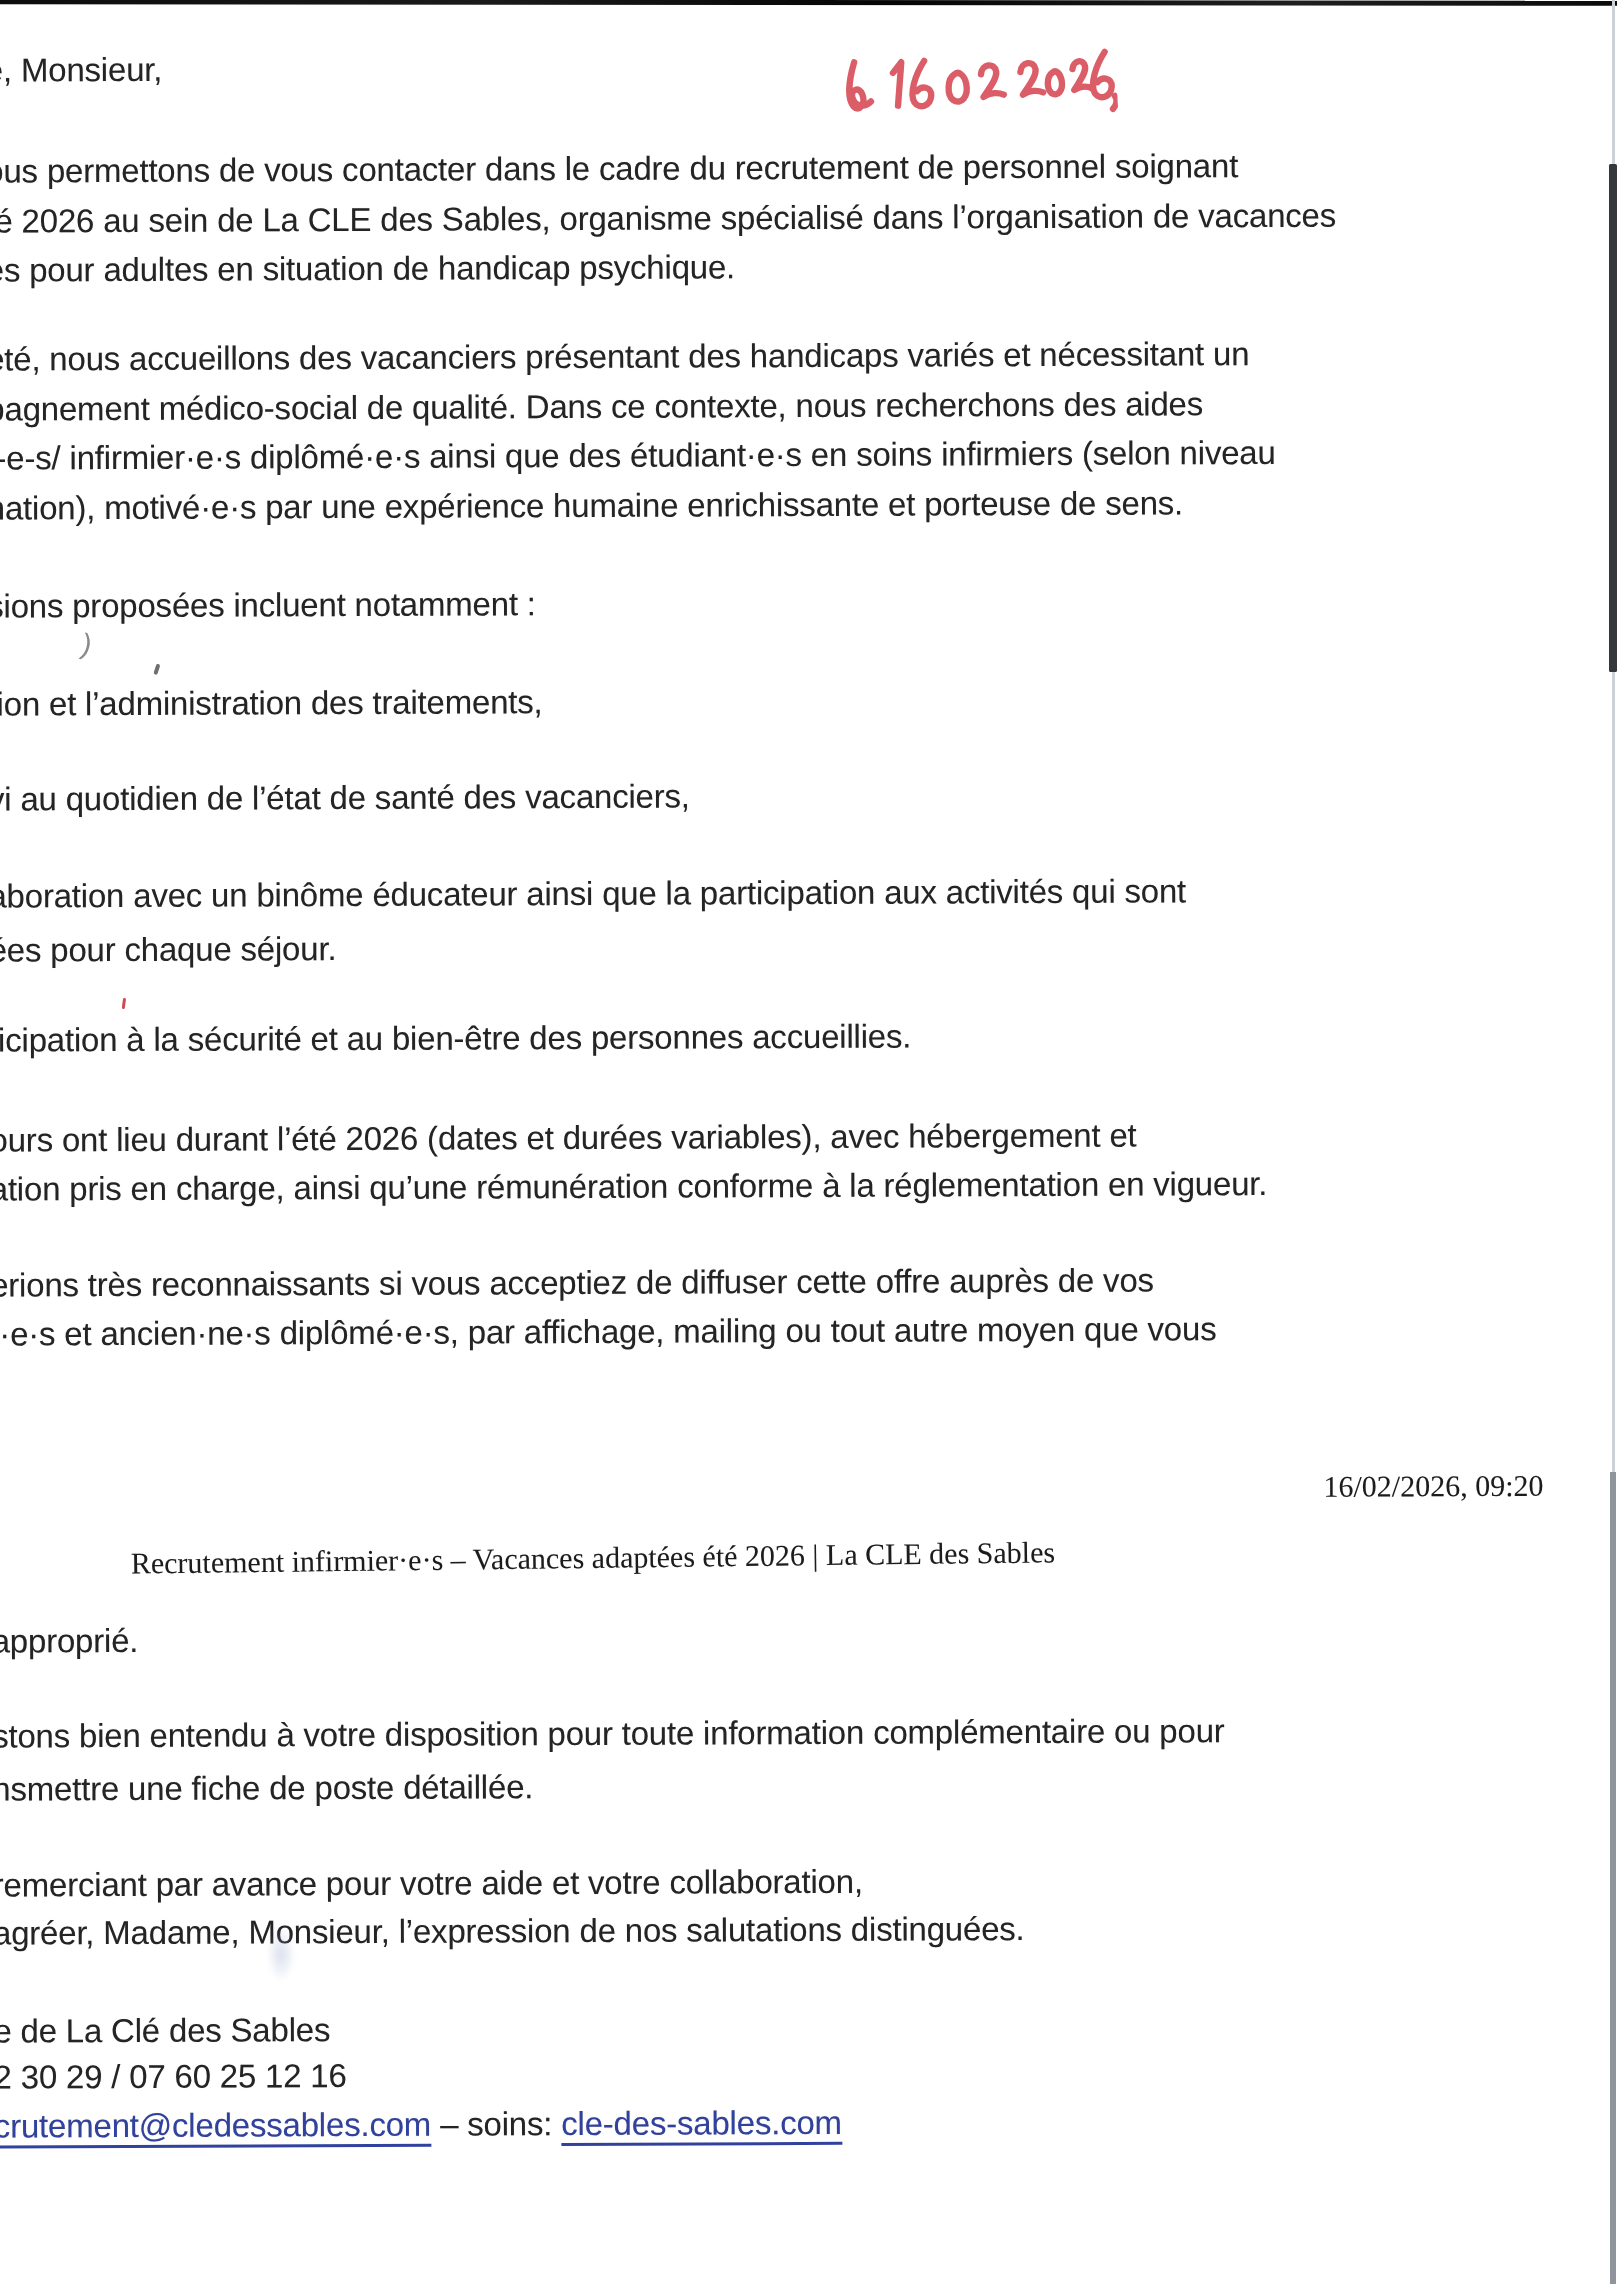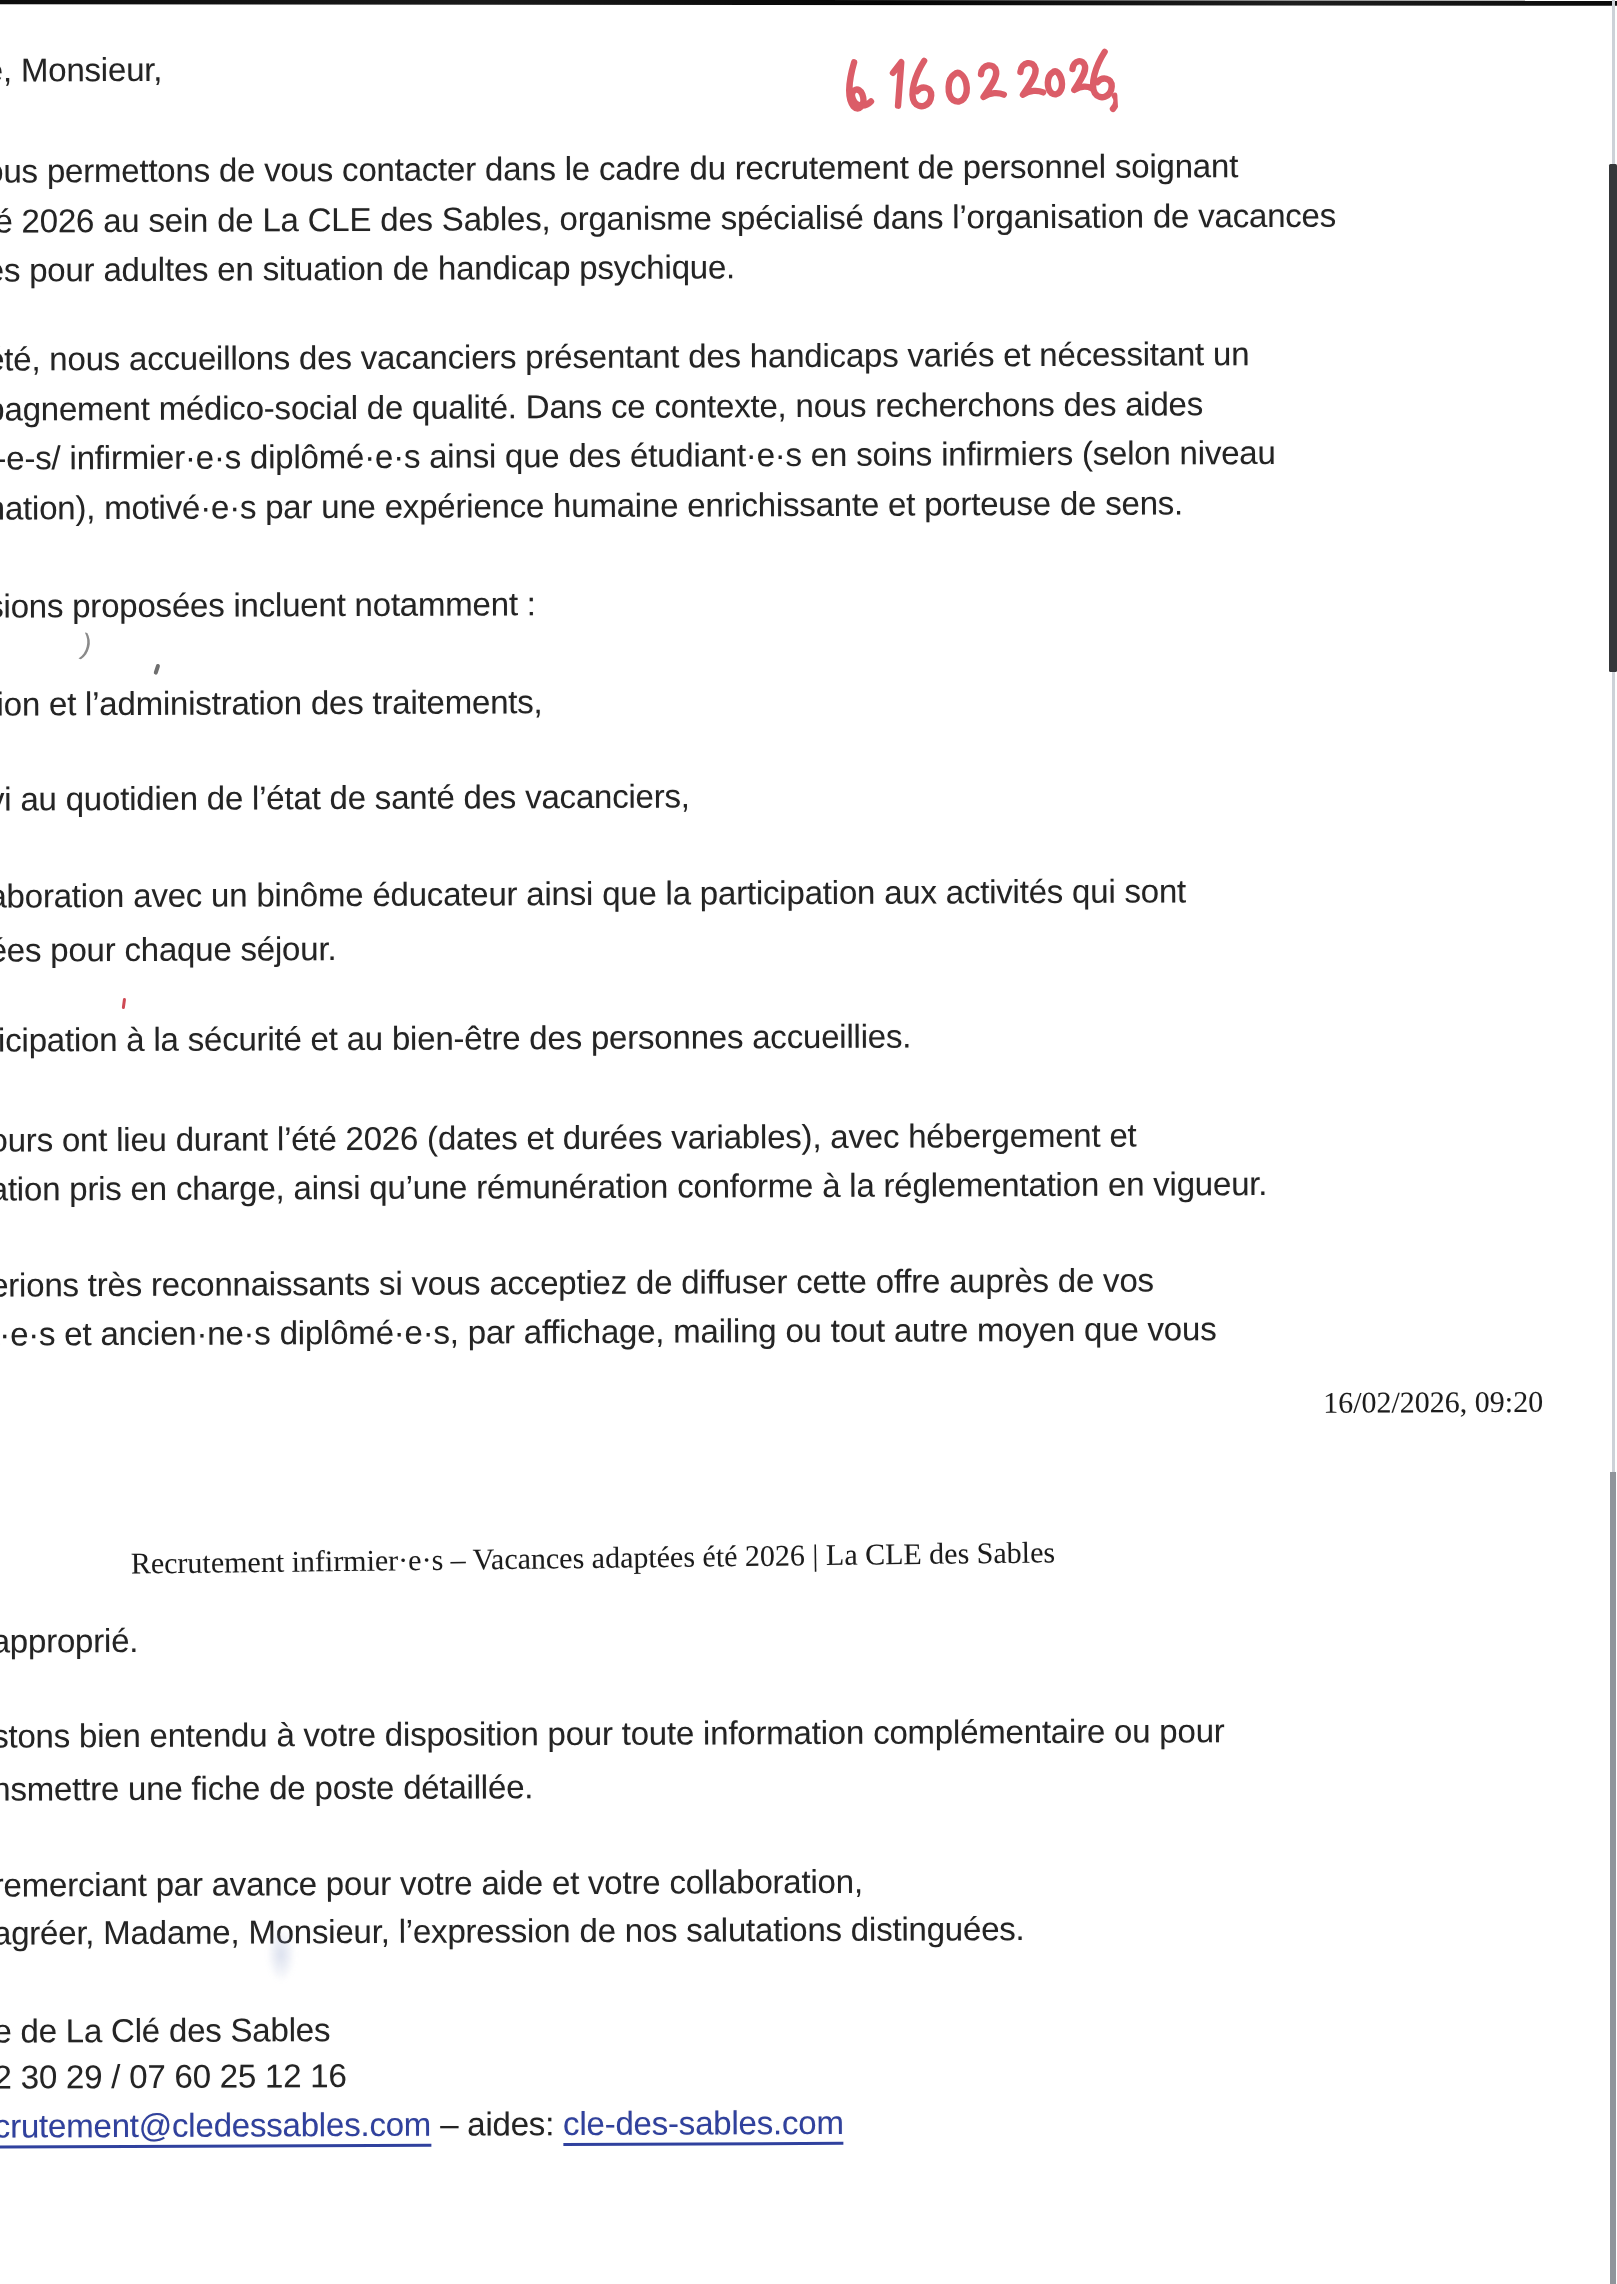--- a/index.html
+++ b/index.html
@@ -105,35 +105,35 @@
     <div class="bl" style="top:874px">aboration avec un binôme éducateur ainsi que la participation aux activités qui sont</div>
     <div class="bl" style="top:928px">ées pour chaque séjour.</div>
     <div class="bl" style="top:1018px">ticipation à la sécurité et au bien-être des personnes accueillies.</div>
 
     <div class="bl" style="top:1118px">ours ont lieu durant l’été 2026 (dates et durées variables), avec hébergement et</div>
     <div class="bl" style="top:1167px">ation pris en charge, ainsi qu’une rémunération conforme à la réglementation en vigueur.</div>
 
     <div class="bl" style="top:1263px">erions très reconnaissants si vous acceptiez de diffuser cette offre auprès de vos</div>
     <div class="bl" style="top:1312px">t·e·s et ancien·ne·s diplômé·e·s, par affichage, mailing ou tout autre moyen que vous</div>
 
-    <div class="sl" style="top:1388px;right:75px">16/02/2026, 09:20</div>
+    <div class="sl" style="top:1472px;right:75px">16/02/2026, 09:20</div>
     <div class="sl" style="top:1540px;left:129px;transform:rotate(-0.45deg)">Recrutement infirmier·e·s – Vacances adaptées été 2026 | La CLE des Sables</div>
 
     <div class="bl" style="top:1619px">approprié.</div>
 
     <div class="bl" style="top:1714px">stons bien entendu à votre disposition pour toute information complémentaire ou pour</div>
     <div class="bl" style="top:1767px">nsmettre une fiche de poste détaillée.</div>
 
     <div class="bl" style="top:1863px">remerciant par avance pour votre aide et votre collaboration,</div>
     <div class="bl" style="top:1911px">agréer, Madame, Monsieur, l’expression de nos salutations distinguées.</div>
 
     <div class="bl" style="top:2009px">e de La Clé des Sables</div>
     <div class="bl" style="top:2055px">2 30 29 / 07 60 25 12 16</div>
     <div class="bl" style="top:2104px">
-      <span class="lnk">crutement@cledessables.com</span><span> – aides: </span><span class="lnk">cle-des-sables.com</span>
+      <span class="lnk">crutement@cledessables.com</span><span> – soins: </span><span class="lnk">cle-des-sables.com</span>
     </div>
 
     <div class="stray-paren">)</div>
     <div class="speck"></div>
     <div class="red-tick"></div>
     <div class="smudge"></div>
 
   </div>
 </div>
 

